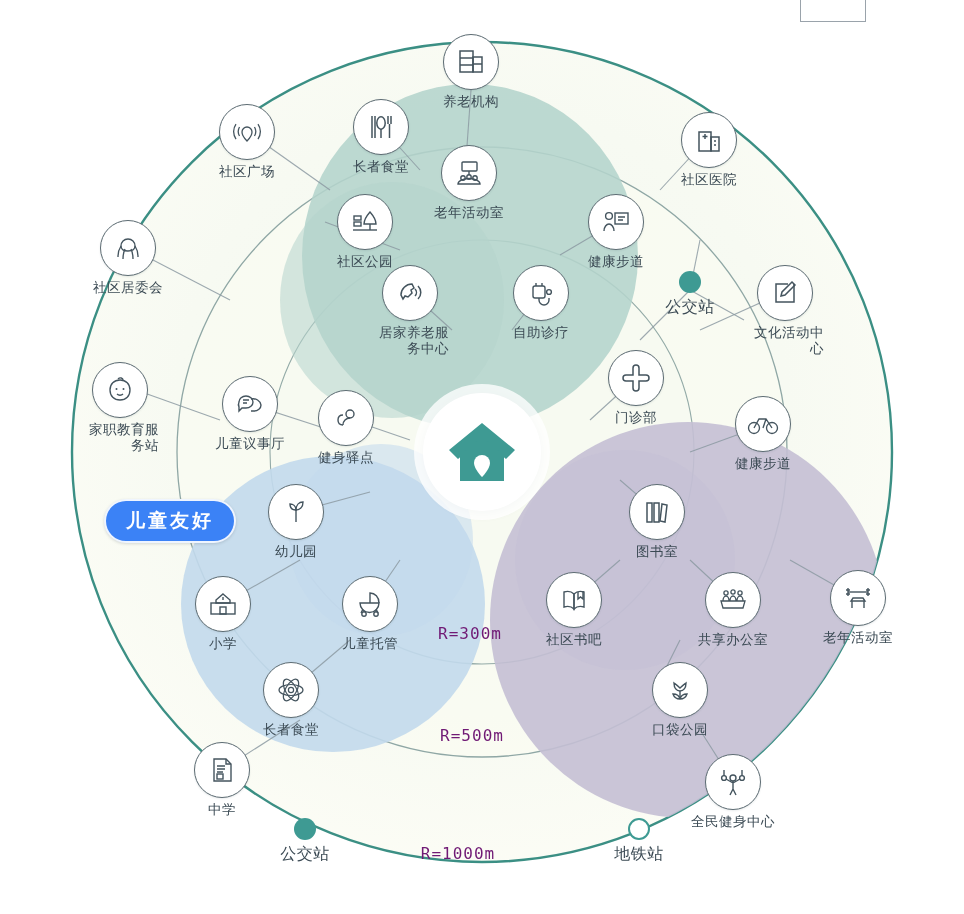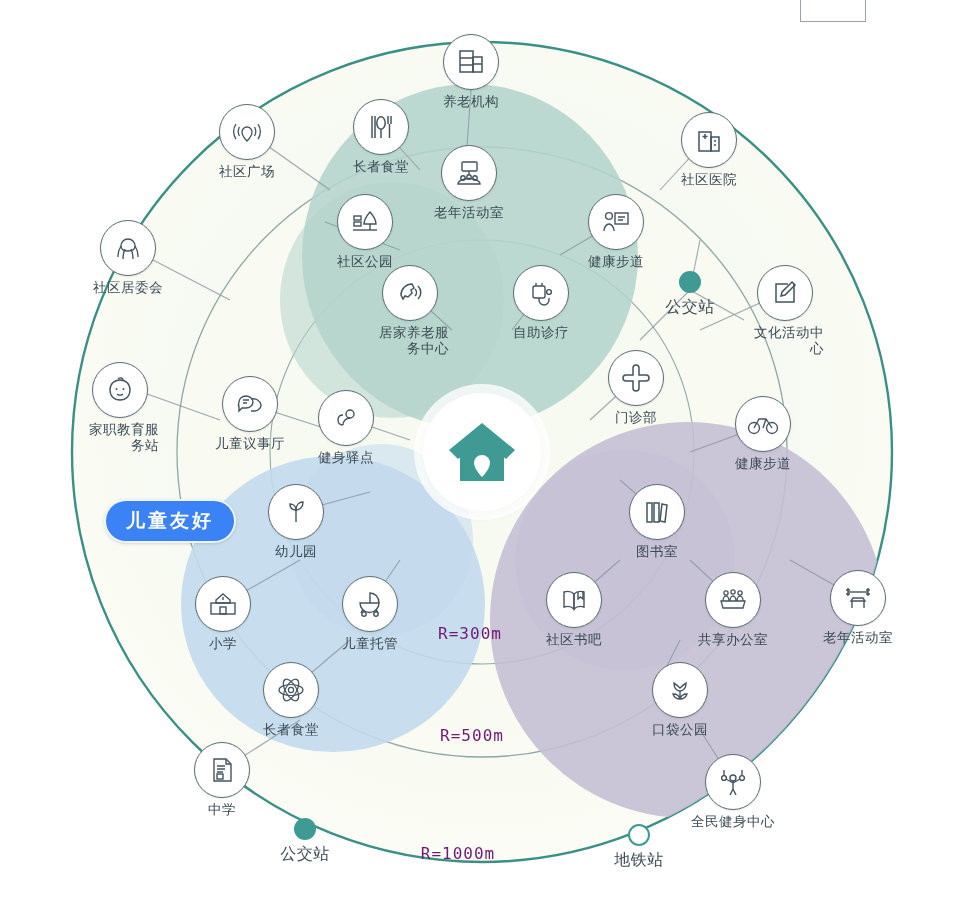--- a/index.html
+++ b/index.html
@@ -169,21 +169,21 @@
   <div class="rad" style="left:458px;top:853px;">R=1000m</div>
 
   <div class="stop" style="left:690px;top:282px;">
     <div class="dot" style="background:#3e9a93;"></div>
     <div class="lbl">公交站</div>
   </div>
   <div class="stop" style="left:305px;top:829px;">
     <div class="dot" style="background:#3e9a93;"></div>
     <div class="lbl">公交站</div>
   </div>
-  <div class="stop" style="left:639px;top:829px;margin-top:6px;">
+  <div class="stop" style="left:639px;top:829px;">
     <div class="dot" style="background:#ffffff;border:2.5px solid #3e9a93;"></div>
     <div class="lbl">地铁站</div>
   </div>
 
   <div class="node" style="left:471px;top:62px;">
     <div class="puck">
       <svg width="30" height="30" viewBox="0 0 30 30" fill="none" stroke="#44545e" stroke-width="1.5">
         <rect x="4" y="4" width="13" height="21"></rect>
           <rect x="17" y="10" width="9" height="15"></rect>
         <path d="M4 11h13M4 18h13M17 17h9"></path>

